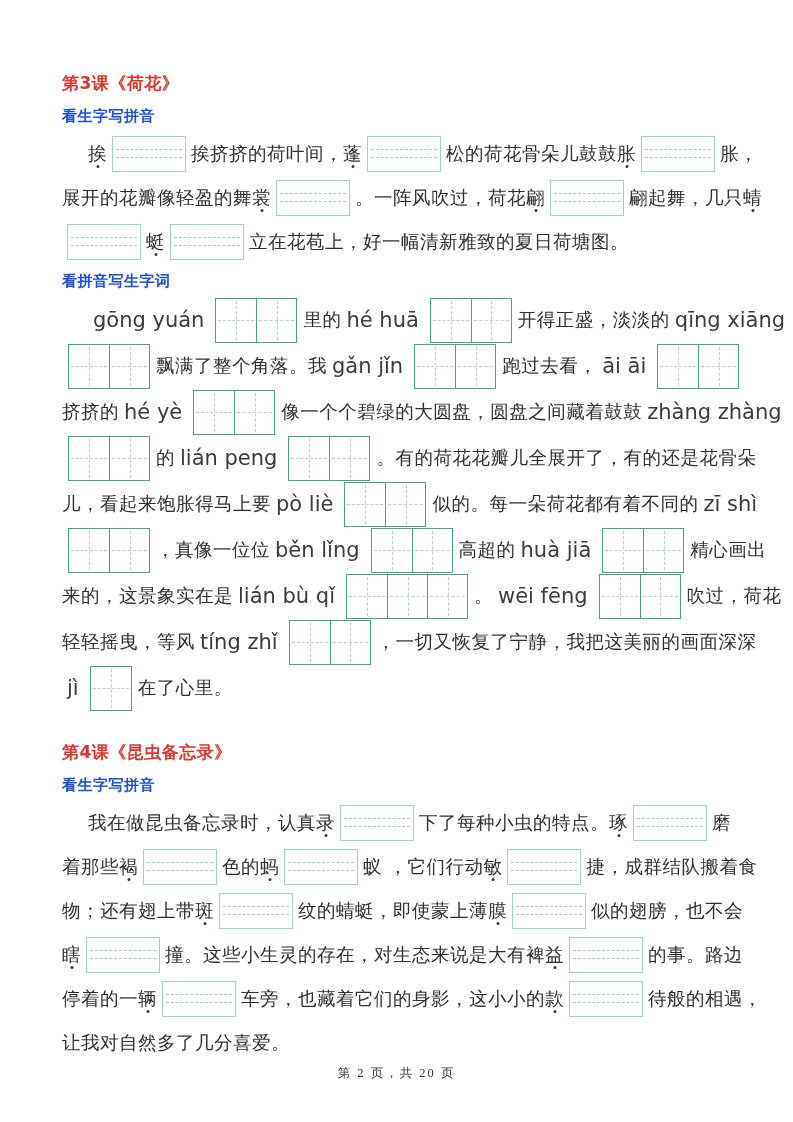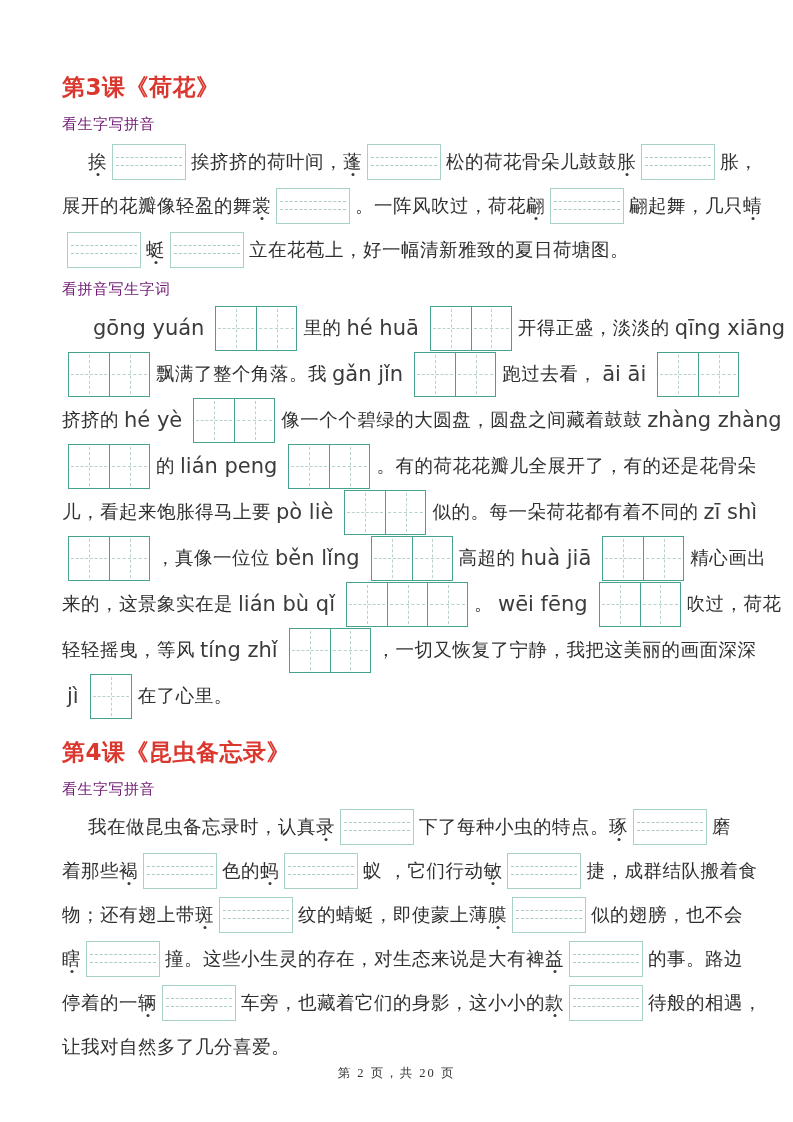--- a/index.html
+++ b/index.html
@@ -8,30 +8,30 @@
     width:793px;height:1122px;
     margin:0 auto;
     background:#ffffff;
     box-sizing:border-box;
     padding:72px 54px 0 62px;
     overflow:hidden;
     font-family:"DejaVu Sans", sans-serif;
   }
   .sec-title{
     color:#da372f;
-    font-size:23px;
+    font-size:17px;
     font-weight:bold;
     margin:0 0 12px 0;
     letter-spacing:.5px;
   }
-  .section + .section{margin-top:18px;}
+  .section + .section{margin-top:30px;}
   .sub-title{
-    color:#701a75;
+    color:#1d4ed8;
     font-size:15px;
-    font-weight:normal;
+    font-weight:bold;
     margin:0 0 6px 0;
     letter-spacing:.5px;
   }
   .para{margin:0 0 8px 0;}
   .line{
     display:flex;
     align-items:center;
     white-space:nowrap;
     height:44px;
   }

